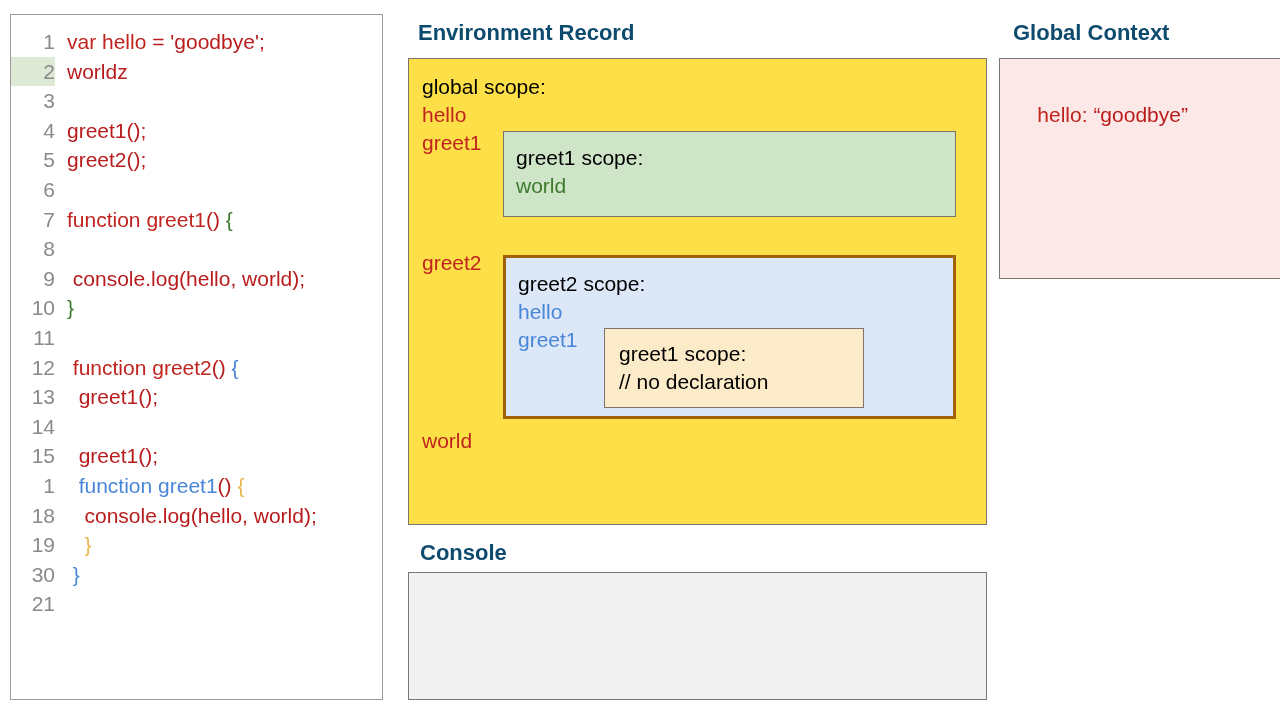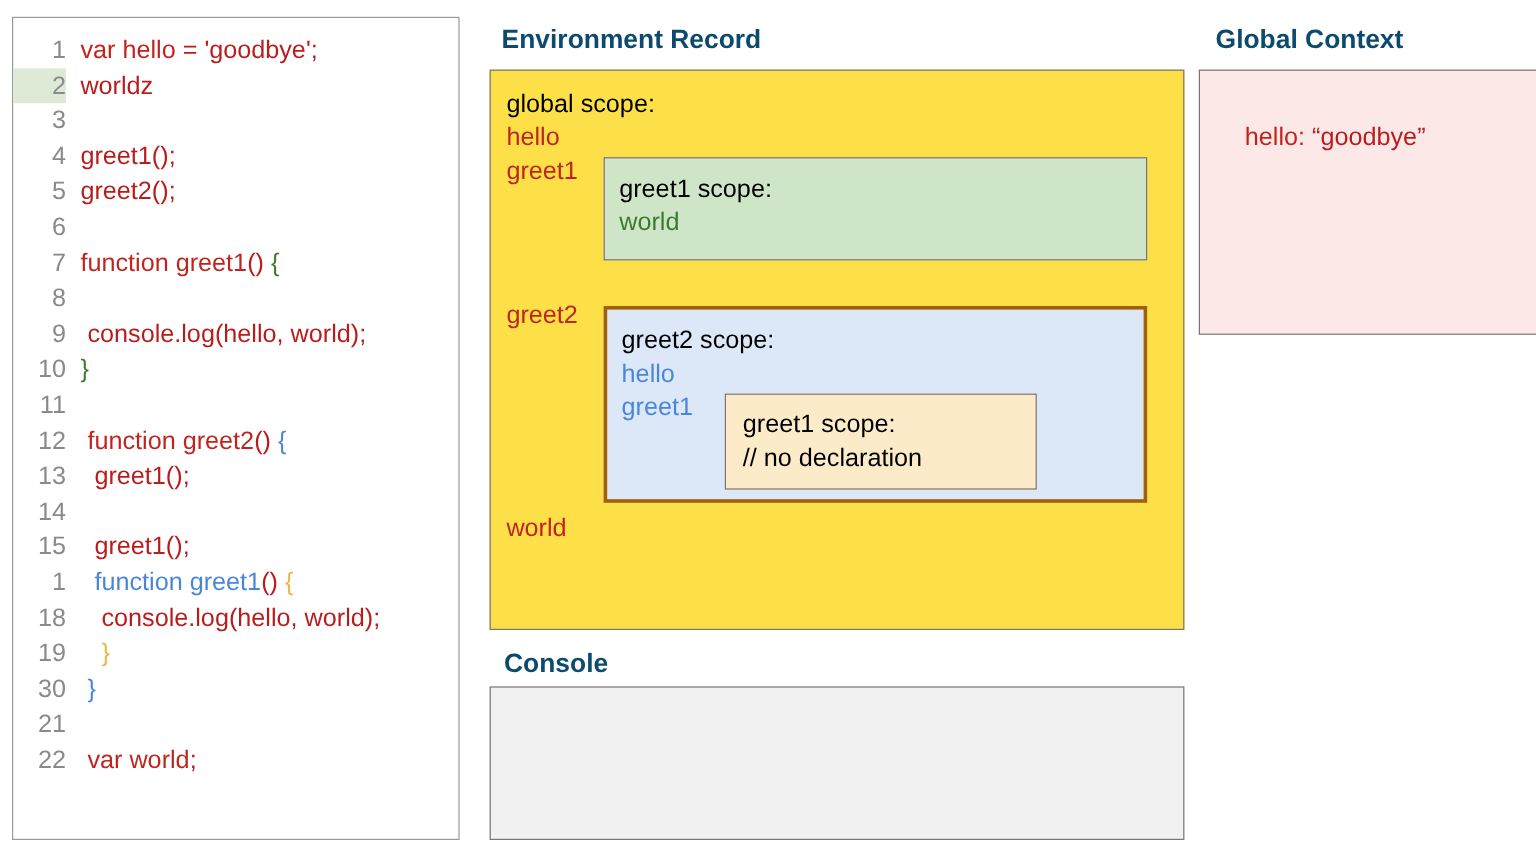--- a/index.html
+++ b/index.html
@@ -190,21 +190,20 @@
       <div class="code-line"><span class="ln">11</span><span class="code-text"><span class="tok-black"></span></span></div>
       <div class="code-line"><span class="ln">12</span><span class="code-text"><span class="tok-black"> </span><span class="tok-red">function greet2</span><span class="tok-black">() </span><span class="tok-blue">{</span></span></div>
       <div class="code-line"><span class="ln">13</span><span class="code-text"><span class="tok-black">  greet1();</span></span></div>
       <div class="code-line"><span class="ln">14</span></div>
       <div class="code-line"><span class="ln">15</span><span class="code-text"><span class="tok-black">  greet1();</span></span></div>
       <div class="code-line"><span class="ln">1</span><span class="code-text"><span class="tok-black">  </span><span class="tok-blue">function greet1</span><span class="tok-black">() </span><span class="tok-yellow">{</span></span></div>
       <div class="code-line"><span class="ln">18</span><span class="code-text"><span class="tok-black">   console.log(hello, world);</span></span></div>
       <div class="code-line"><span class="ln">19</span><span class="code-text"><span class="tok-black">   </span><span class="tok-yellow">}</span></span></div>
       <div class="code-line"><span class="ln">30</span><span class="code-text"><span class="tok-black"> </span><span class="tok-blue">}</span></span></div>
       <div class="code-line"><span class="ln">21</span><span class="code-text"><span class="tok-black"></span></span></div>
-      <div class="code-line"><span class="ln">22</span><span class="code-text"><span class="tok-black"> </span><span class="tok-red">var world</span><span class="tok-black">;</span></span></div>
     </div>
 </div>
 
 <div class="section-title" id="env-title">Environment Record</div>
 
 <div id="env-box">
   <div class="scope-label" id="env-global-scope-label">global scope:</div>
   <div class="scope-label" id="env-var-hello">hello</div>
   <div class="scope-label" id="env-var-greet1">greet1</div>
   <div class="scope-label" id="env-var-greet2">greet2</div>

